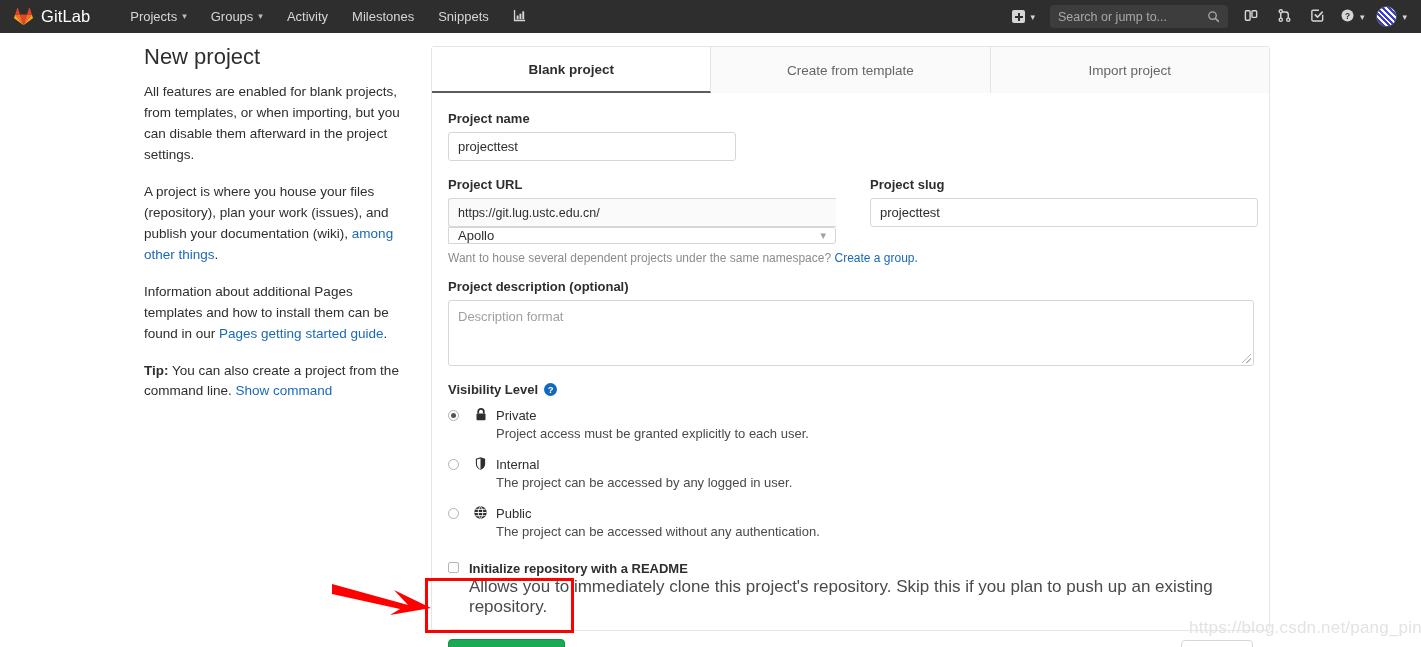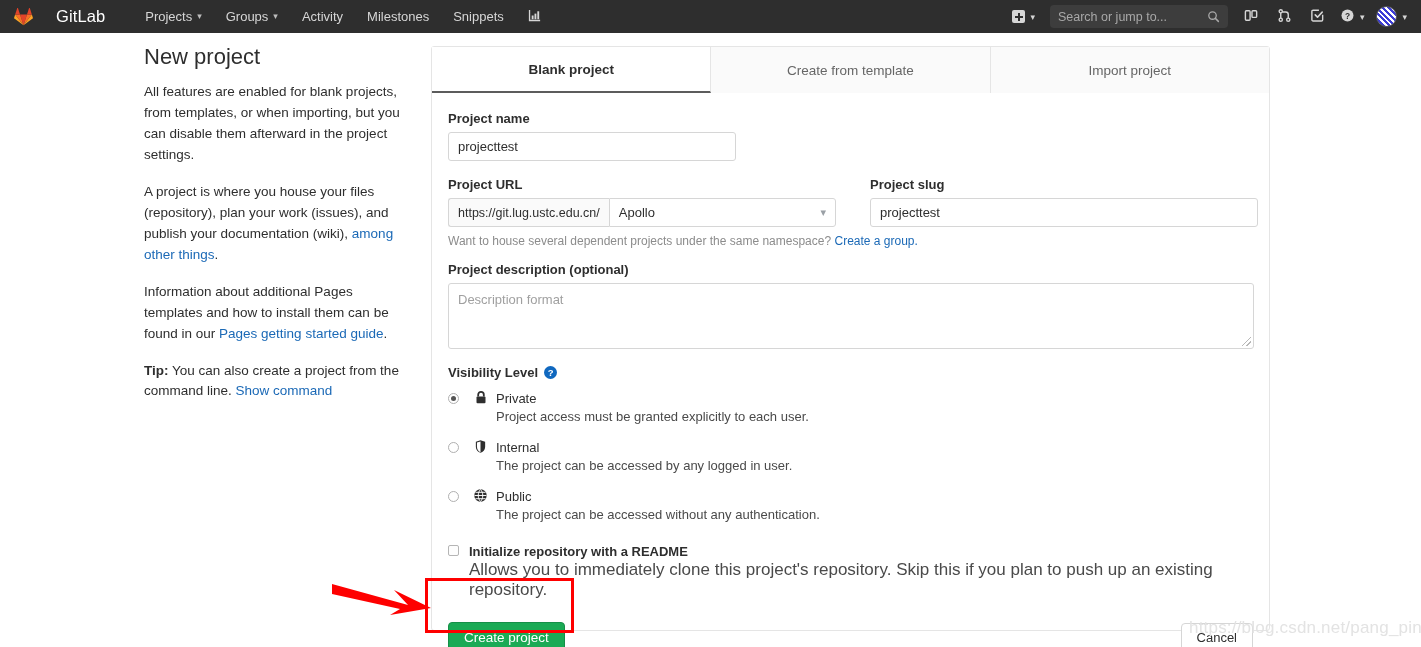--- a/index.html
+++ b/index.html
@@ -12,21 +12,21 @@
   }
   .page { position: relative; width: 1421px; height: 647px; background:#fff; }
 
   
   .navbar {
     position: absolute; left:0; top:0; width:1421px; height:33px;
     background:#2e2e2e; display:flex; align-items:center;
     color:#ffffff; font-size:13px;
   }
   .nav-left { display:flex; align-items:center; height:33px; }
-  .logo-wrap { display:flex; align-items:center; padding-left:14px; padding-right:6px;gap:15px; }
+  .logo-wrap { display:flex; align-items:center; padding-left:14px; padding-right:6px; }
   .logo-mark { width:19px; height:19px; display:block; }
   .logo-text { color:#fff; font-size:16.5px; letter-spacing:.1px; margin-left:8px; font-weight:400; }
   .nav-items { display:flex; align-items:center; margin-left:22px; height:33px; }
   .nav-item {
     color:#d6d6d6; font-size:13px; padding:0 12px; height:27px;
     display:flex; align-items:center; cursor:pointer; white-space:nowrap;
   }
   .nav-item .chev { margin-left:5px; font-size:9px; opacity:.85; display:inline-block; transform:translateY(-1px); }
   .nav-icon-btn { display:flex; align-items:center; justify-content:center; height:33px; padding:0 11px; cursor:pointer; }
 
@@ -95,21 +95,21 @@
   .inp {
     height:29px; border:1px solid #d6d6d6; border-radius:3px; background:#fff;
     font-size:13px; color:#2e2e2e; padding:0 9px; display:flex; align-items:center;
     font-family:"Liberation Sans", sans-serif;
   }
   #project-name-input { width:288px; margin-bottom:16px; }
 
   .row2 { display:flex; gap:0; }
   .col-url { width:388px; }
   .col-slug { width:388px; margin-left:34px; }
-  .url-group { display:flex; width:388px; }
+  .url-group { display:flex; width:388px;flex-direction:column; }
   .url-prefix {
     height:29px; background:#fafafa; border:1px solid #d6d6d6; border-right:none;
     border-radius:3px 0 0 3px; display:flex; align-items:center; padding:0 9px;
     font-size:12.5px; color:#2e2e2e; white-space:nowrap;
   }
   .url-select {
     flex:1; height:29px; border:1px solid #d6d6d6; border-radius:0 3px 3px 0;
     background:#fff; display:flex; align-items:center; justify-content:space-between;
     padding:0 9px; font-size:13px; color:#2e2e2e; cursor:pointer;
   }

